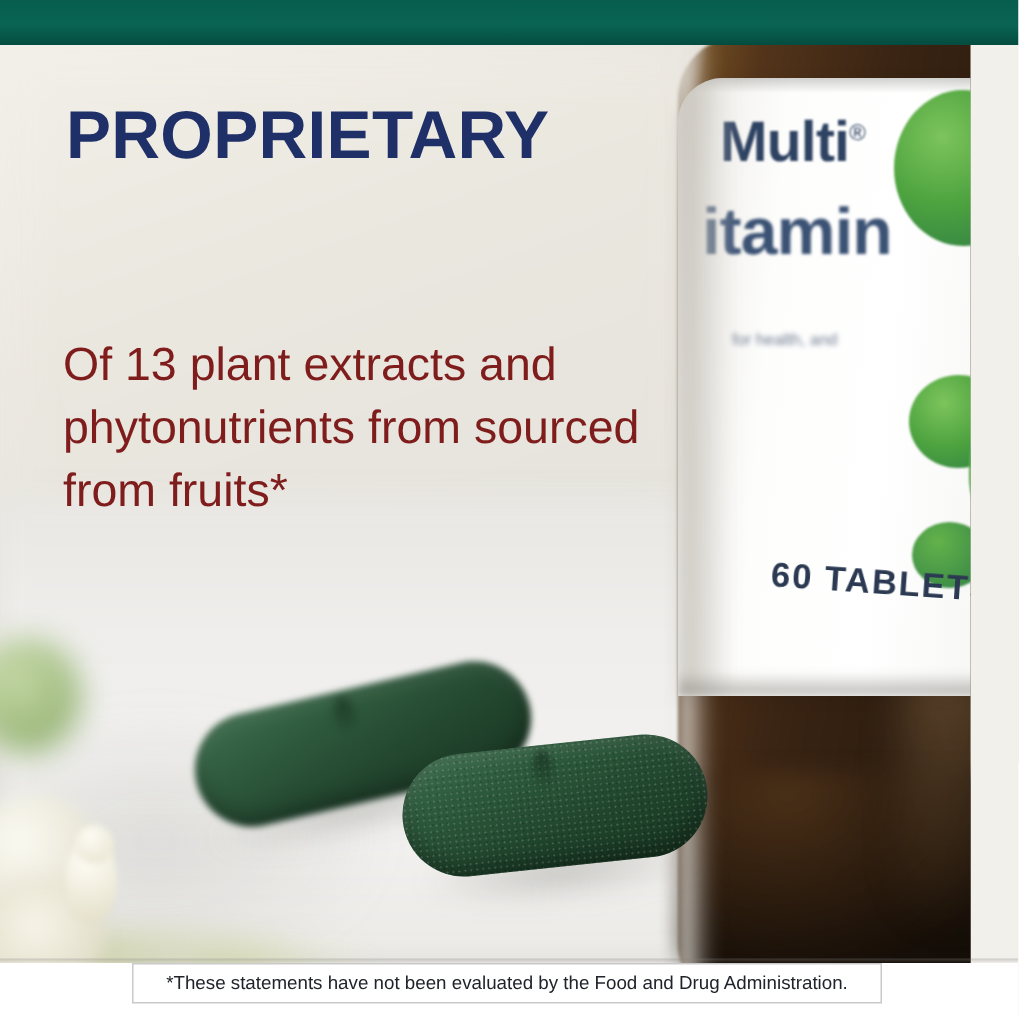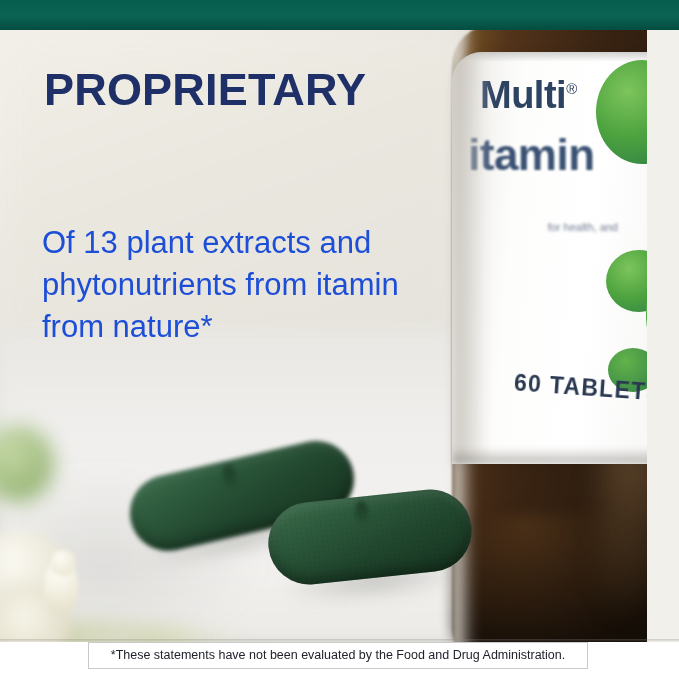--- a/index.html
+++ b/index.html
@@ -37,21 +37,20 @@
 
   
   .photo {
     position: absolute;
     left: 0; top: 30px;
     width: 647px;
     height: 612px;
     overflow: hidden;
     background:
       radial-gradient(120% 90% at 12% 8%, #f4f2ec 0%, #eceae4 38%, #e6e4df 62%, #dedcd7 100%);
-    text-align: right;
   }
   .bg-warm {
     position: absolute;
     left: 0; top: 0;
     width: 470px; height: 330px;
     background: linear-gradient(160deg, #f1efe7 0%, #eae7df 45%, #e5e3dc 100%);
     filter: blur(16px);
   }
   .bg-surface {
     position: absolute;
@@ -311,21 +310,21 @@
     color: #1f3068;
     z-index: 20;
   }
   .body-copy {
     position: absolute;
     left: 42px; top: 222px;
     width: 412px;
     font-size: 31px;
     line-height: 42px;
     font-weight: 400;
-    color: #1d4ed8;
+    color: #7f1d1d;
     z-index: 20;
   }
 
   
   .footer {
     position: absolute;
     left: 0; top: 642px;
     width: 679px;
     height: 37px;
     background: #ffffff;
@@ -417,22 +416,22 @@
     <div class="produce p-bud-main"></div>
     <div class="produce p-bud-small"></div>
   </div>
 
   <div class="headline">
     <div>PROPRIETARY</div>
   </div>
 
   <div class="body-copy">
     <div>Of 13 plant extracts and</div>
-    <div>phytonutrients from itamin</div>
-    <div>from nature*</div>
+    <div>phytonutrients from sourced</div>
+    <div>from fruits*</div>
   </div>
 
   <div class="footer">
     <div class="footer-line"></div>
     <div class="disclaimer-box">
       <div>*These statements have not been evaluated by the Food and Drug Administration.</div>
     </div>
   </div>
 
 </div>

